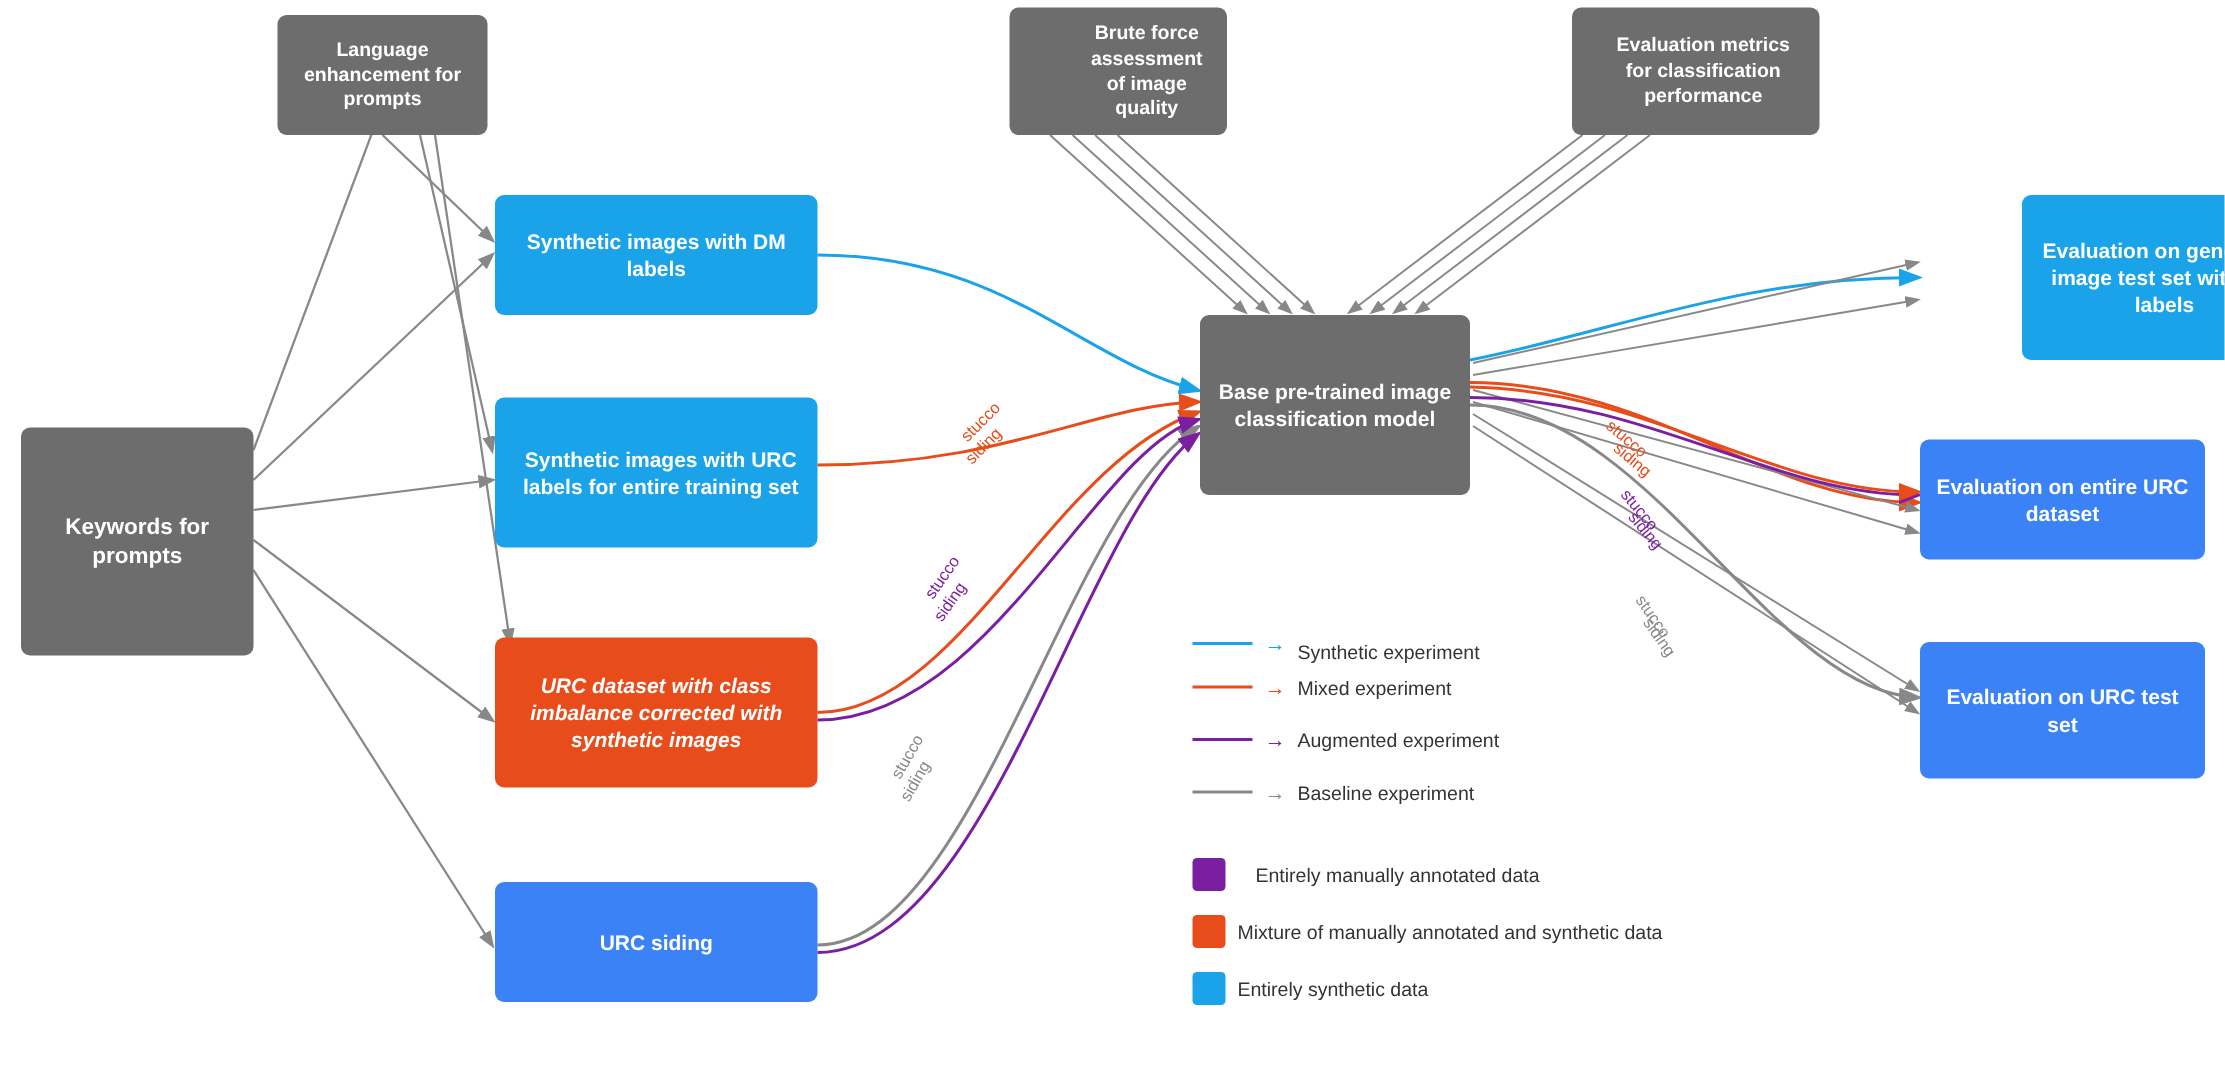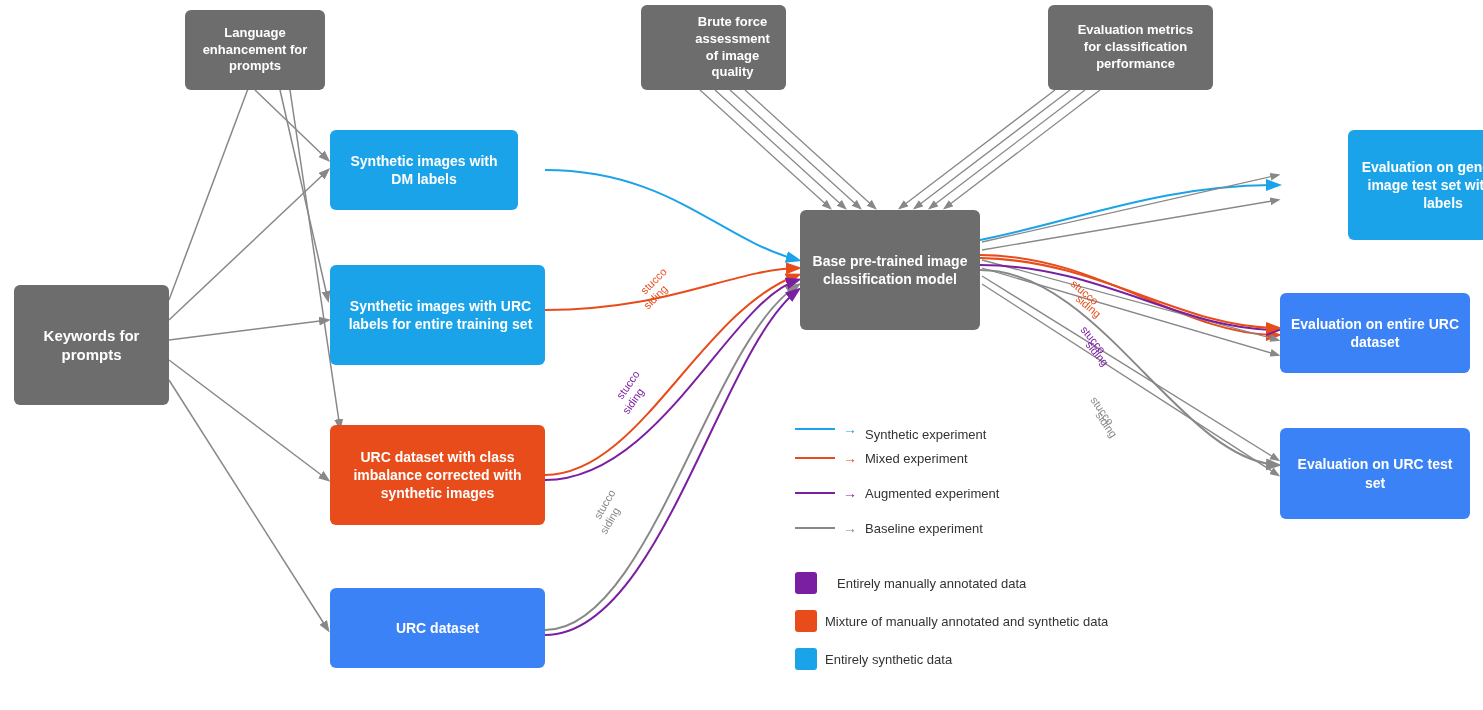--- a/index.html
+++ b/index.html
@@ -149,45 +149,45 @@
     <text x="1075" y="300" font-size="11" fill="#e84c1a" transform="rotate(40 1075 300)">siding</text>
 
     <text x="1080" y="330" font-size="11" fill="#7b1fa2" transform="rotate(50 1080 330)">stucco</text>
     <text x="1085" y="345" font-size="11" fill="#7b1fa2" transform="rotate(50 1085 345)">siding</text>
 
     <text x="1090" y="400" font-size="11" fill="#888" transform="rotate(55 1090 400)">stucco</text>
     <text x="1095" y="415" font-size="11" fill="#888" transform="rotate(55 1095 415)">siding</text>
 
   </svg>
 
-  <div class="box box-gray" style="left:14px;top:285px;width:155px;height:120px;font-size:15px;justify-content:center;">
+  <div class="box box-gray" style="left:14px;top:285px;width:155px;height:152px;font-size:15px;justify-content:center;">
     <span>Keywords for prompts</span>
   </div>
 
   <div class="box box-gray" style="left:185px;top:10px;width:140px;height:80px;font-size:13px;">
     <span>Language enhancement for prompts</span>
   </div>
 
-  <div class="box box-blue" style="left:330px;top:130px;width:188px;height:80px;font-size:14px;">
+  <div class="box box-blue" style="left:330px;top:130px;width:215px;height:80px;font-size:14px;">
     <span>Synthetic images with DM labels</span>
   </div>
 
   <div class="box box-blue" style="left:330px;top:265px;width:215px;height:100px;font-size:14px;padding-left:16px;">
     <span>Synthetic images with URC labels for entire training set</span>
   </div>
 
-  <div class="box box-orange" style="left:330px;top:425px;width:215px;height:100px;font-size:14px;">
+  <div class="box box-orange" style="left:330px;top:425px;width:215px;height:100px;font-size:14px;font-style:italic;">
     <span>URC dataset with class imbalance corrected with synthetic images</span>
   </div>
 
   <div class="box box-purple" style="left:330px;top:588px;width:215px;height:80px;font-size:14px;">
-    <span>URC dataset</span>
-  </div>
-
-  <div class="box box-gray" style="left:641px;top:5px;width:145px;height:85px;font-size:13px;padding-left:48px;">
+    <span>URC siding</span>
+  </div>
+
+  <div class="box box-gray" style="left:673px;top:5px;width:145px;height:85px;font-size:13px;padding-left:48px;">
     <span>Brute force assessment of image quality</span>
   </div>
 
   <div class="box box-gray" style="left:800px;top:210px;width:180px;height:120px;font-size:14px;">
     <span>Base pre-trained image classification model</span>
   </div>
 
   <div class="box box-gray" style="left:1048px;top:5px;width:165px;height:85px;font-size:13px;padding-left:20px;">
     <span>Evaluation metrics for classification performance</span>
   </div>

